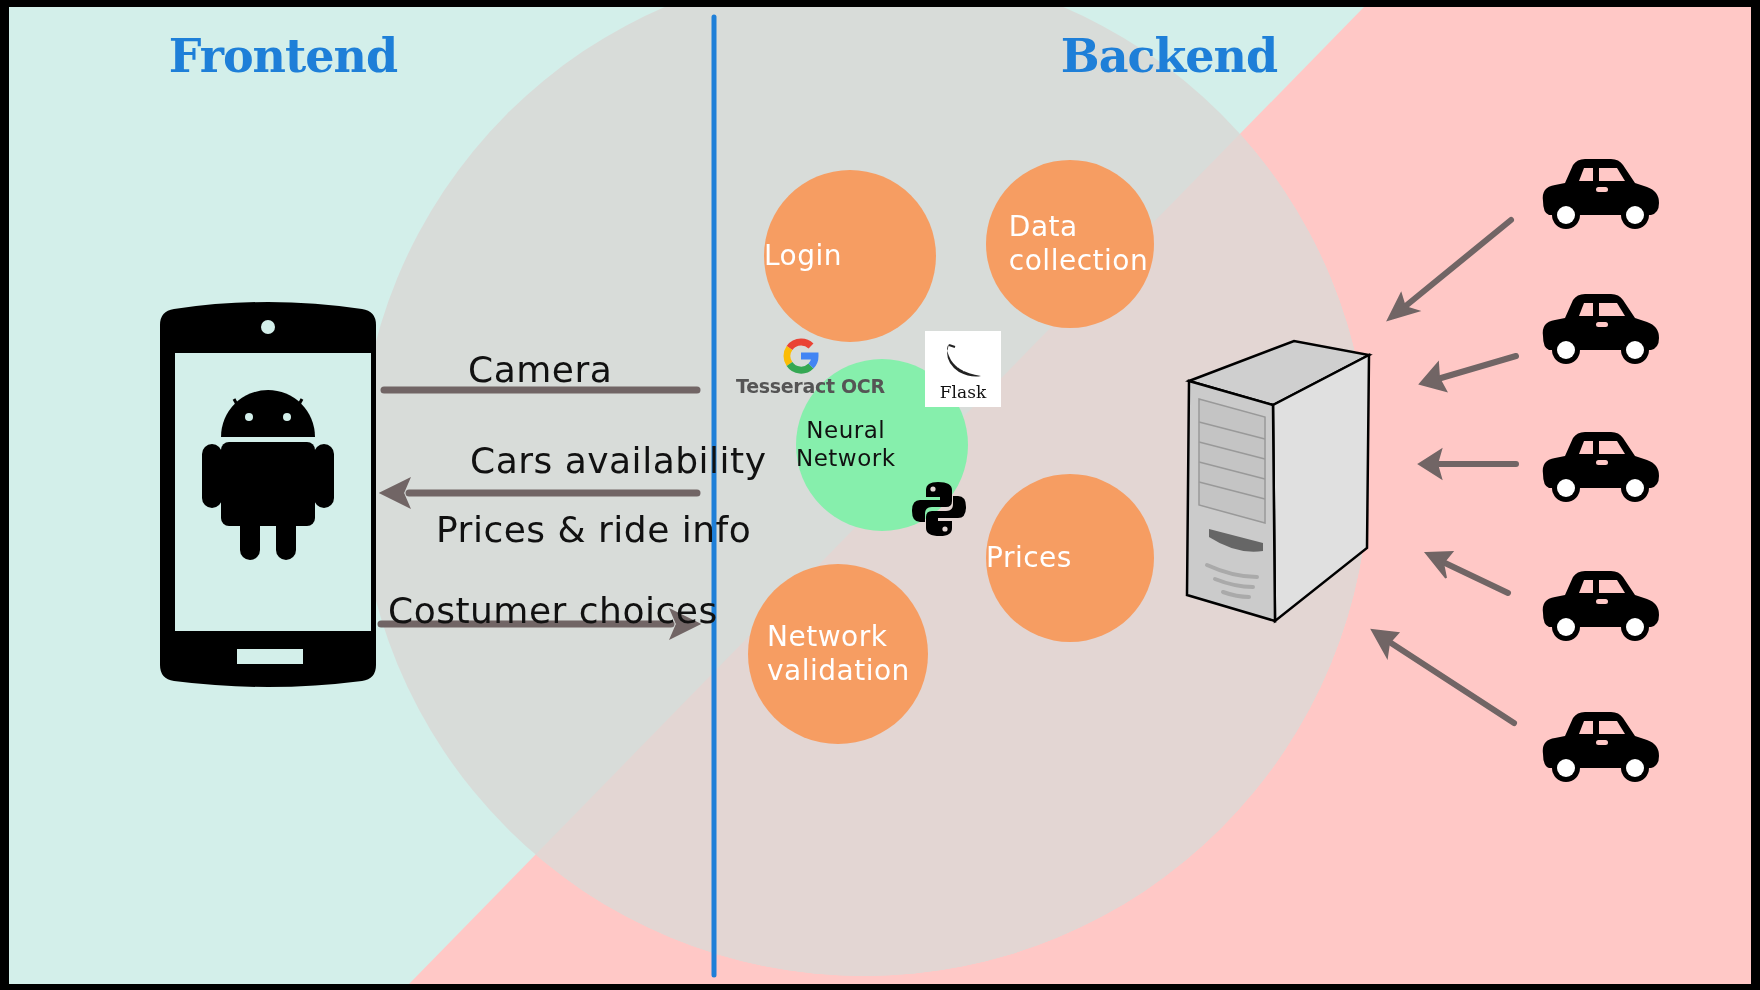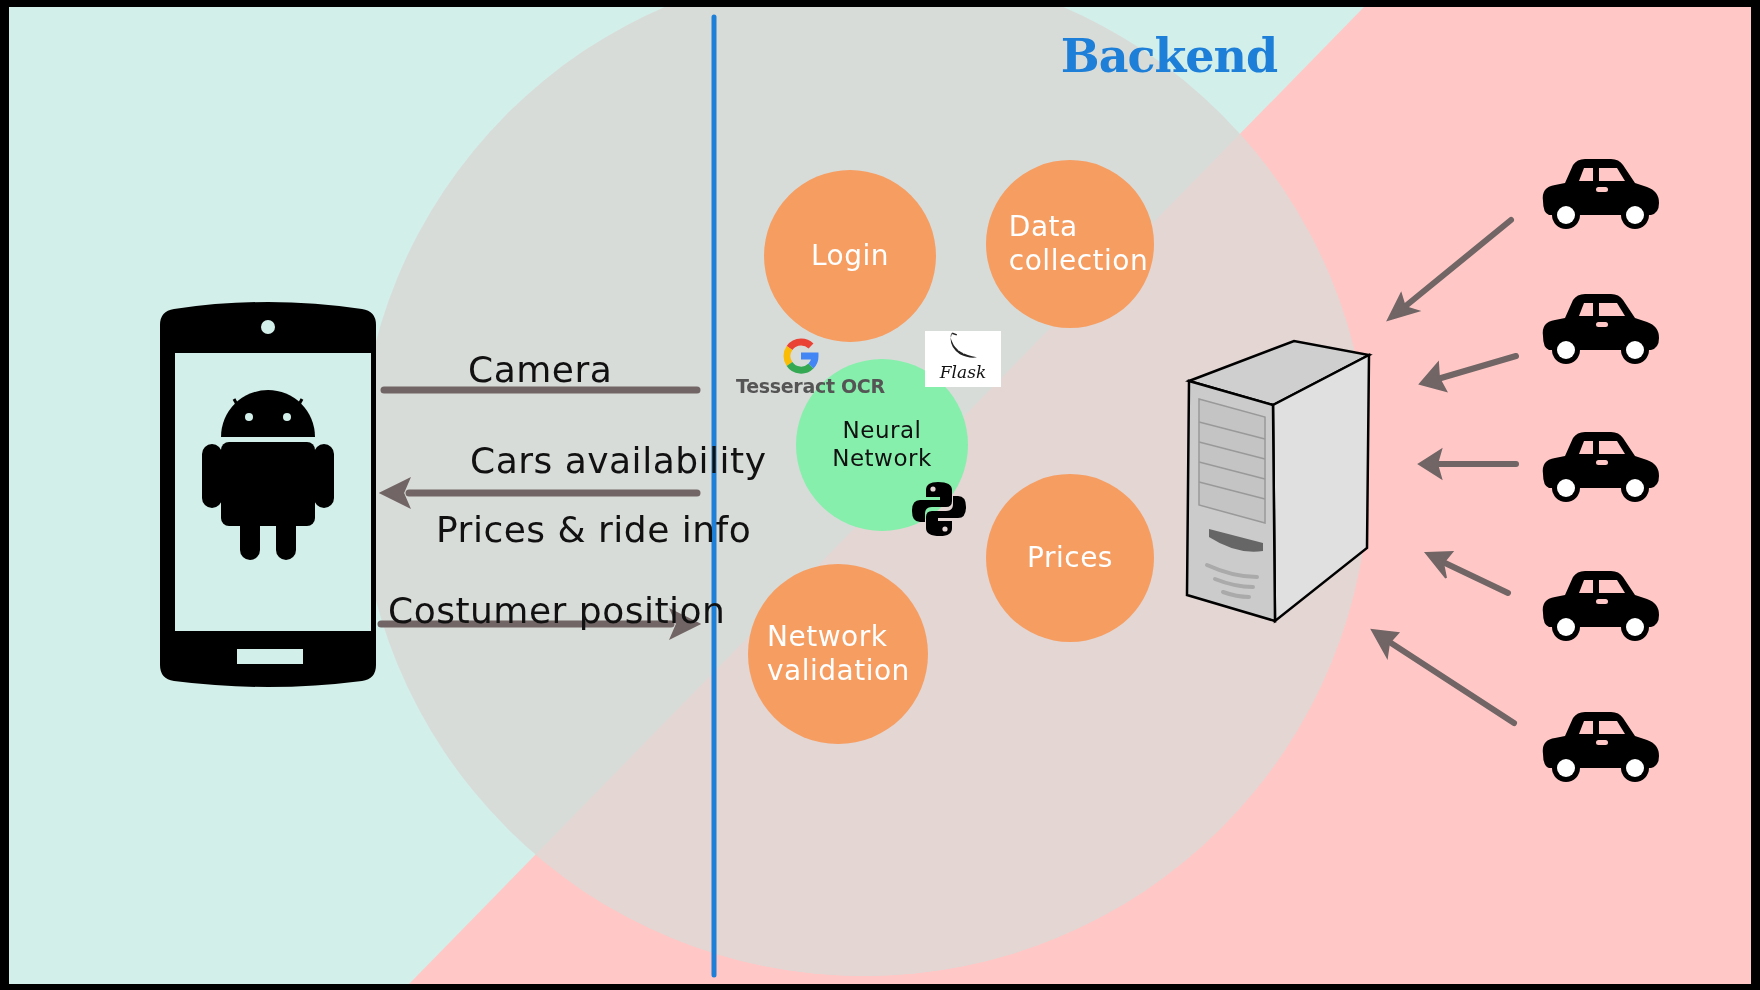--- a/index.html
+++ b/index.html
@@ -1,21 +1,21 @@
 <!DOCTYPE html>
 <html><head>
   <meta charset="utf-8">
   <style>
     html, body { margin: 0; padding: 0; }
     body { width: 1760px; height: 990px; background: #000; overflow: hidden; position: relative; font-family: "DejaVu Sans", sans-serif; }
     #stage { position: absolute; left: 9px; top: 7px; width: 1742px; height: 977px; overflow: hidden; }
     #bg-svg { position: absolute; left: 0; top: 0; }
     .title { position: absolute; top: 22px; font-family: "DejaVu Serif", serif; font-weight: bold; font-size: 46px; color: #1e7fd8; letter-spacing: -1px; transform: translateX(-50%); white-space: nowrap; }
     .lbl { position: absolute; font-family: "DejaVu Sans", sans-serif; font-size: 36px; color: #111; white-space: nowrap; letter-spacing: 0.5px; }
-    .bubble { position: absolute; border-radius: 50%; background: #f69d62; color: #fff; font-family: "DejaVu Sans", sans-serif; font-size: 28px; display: flex; align-items: center; justify-content: center; text-align: left; line-height: 1.2; letter-spacing: 0.5px; }
+    .bubble { position: absolute; border-radius: 50%; background: #f69d62; color: #fff; font-family: "DejaVu Sans", sans-serif; font-size: 28px; display: flex; align-items: center; text-align: left; line-height: 1.2; letter-spacing: 0.5px; }
     .bubble span { white-space: pre; }
     .nn { background: #86efac; color: #111; font-size: 23px; text-align: center; }
     .abs { position: absolute; }
     .tess { position: absolute; font-family: "DejaVu Sans", sans-serif; font-size: 19px; color: #555; white-space: nowrap; letter-spacing: -0.3px; }
     .flask-box { position: absolute; background: #fff; display: flex; flex-direction: column; align-items: center; justify-content: flex-end; }
     .flask-text { font-family: "DejaVu Serif", serif; font-size: 17px; color: #111; margin-bottom: 5px; }
   </style>
 </head>
 <body>
 
@@ -51,20 +51,21 @@
       <polygon points="1411,377 1429,356 1430,371 1437,384" stroke-width="2"></polygon>
       <line x1="1507" y1="457" x2="1430" y2="457"></line>
       <polygon points="1410,457 1432,443 1428,457 1432,471" stroke-width="2"></polygon>
       <line x1="1499" y1="586" x2="1436" y2="556"></line>
       <polygon points="1417,546 1443,545 1434,556 1437,571" stroke-width="2"></polygon>
       <line x1="1505" y1="716" x2="1382" y2="636"></line>
       <polygon points="1363,623 1389,626 1380,636 1378,650" stroke-width="2"></polygon>
     </g>
   </svg>
 
+  <div class="title" style="left:274px;">Frontend</div>
   <div class="title" style="left:1160px;">Backend</div>
 
   <svg class="abs" style="left:143px; top:290px;" width="232" height="395" viewBox="0 0 232 395">
     <path d="M8,28 Q8,14 22,12 Q116,-2 210,12 Q224,14 224,28 L224,368 Q224,382 210,384 Q116,396 22,384 Q8,382 8,368 Z" fill="#000"></path>
     <rect x="23" y="56" width="196" height="278" fill="#d3efea"></rect>
     <circle cx="116" cy="30" r="7" fill="#d3efea"></circle>
     <rect x="85" y="352" width="66" height="15" fill="#d3efea"></rect>
     <g fill="#000">
       <path d="M69,140 A47,47 0 0 1 163,140 Z"></path>
       <line x1="82" y1="102" x2="93" y2="122" stroke="#000" stroke-width="3"></line>
@@ -75,21 +76,21 @@
       <rect x="50" y="147" width="20" height="64" rx="10"></rect>
       <rect x="162" y="147" width="20" height="64" rx="10"></rect>
       <rect x="88" y="215" width="20" height="48" rx="10"></rect>
       <rect x="124" y="215" width="20" height="48" rx="10"></rect>
     </g>
   </svg>
 
   <div class="lbl" style="left:459px; top:342px;">Camera</div>
   <div class="lbl" style="left:445px; top:433px;margin-left:16px;">Cars availability</div>
   <div class="lbl" style="left:427px; top:502px;">Prices &amp; ride info</div>
-  <div class="lbl" style="left:379px; top:583px;">Costumer position</div>
+  <div class="lbl" style="left:379px; top:583px;">Costumer choices</div>
 
   <div class="bubble nn" style="left:787px; top:352px; width:172px; height:172px;">
     <span>Neural
 Network</span>
   </div>
   <div class="bubble" style="left:755px; top:163px; width:172px; height:172px;">
     <span>Login</span>
   </div>
   <div class="bubble" style="left:977px; top:153px; width:168px; height:168px; justify-content:center; padding-left:17px; box-sizing:border-box;">
     <span>Data
@@ -105,21 +106,21 @@
 
   <svg class="abs" style="left:774px; top:331px;" width="36" height="36" viewBox="0 0 36 36">
     <path d="M18,4 A14,14 0 0 0 6.5,10" fill="none" stroke="#ea4335" stroke-width="7"></path>
     <path d="M6.5,10 A14,14 0 0 0 6.5,26" fill="none" stroke="#fbbc05" stroke-width="7"></path>
     <path d="M6.5,26 A14,14 0 0 0 28,28" fill="none" stroke="#34a853" stroke-width="7"></path>
     <path d="M28,28 A14,14 0 0 0 32,18 L18,18" fill="none" stroke="#4285f4" stroke-width="7"></path>
     <path d="M18,4 A14,14 0 0 1 28,8" fill="none" stroke="#ea4335" stroke-width="7"></path>
   </svg>
   <div class="tess" style="left:727px; top:368px;font-weight:bold;">Tesseract OCR</div>
 
-  <div class="flask-box" style="left:916px; top:324px; width:76px; height:56px;font-style:italic;">
+  <div class="flask-box" style="left:916px; top:324px; width:76px; height:76px;">
     <svg width="44" height="40" viewBox="0 0 44 40">
       <path d="M8,2 Q4,6 8,14 Q14,30 40,34 Q30,36 18,30 Q6,22 6,10 Z" fill="#222"></path>
       <path d="M8,3 L14,5" stroke="#222" stroke-width="2"></path>
       <path d="M10,14 L16,12 M12,20 L19,18 M16,25 L22,22 M22,29 L27,26" stroke="#fff" stroke-width="1"></path>
     </svg>
     <div class="flask-text">Flask</div>
   </div>
 
   <svg class="abs" style="left:901px; top:473px;" width="58" height="58" viewBox="0 0 58 58">
     <path d="M28,2 Q16,2 16,10 L16,17 L30,17 L30,20 L10,20 Q2,20 2,31 Q2,42 10,42 L15,42 L15,34 Q15,27 22,27 L36,27 Q42,27 42,21 L42,10 Q42,2 28,2 Z" fill="#000"></path>

